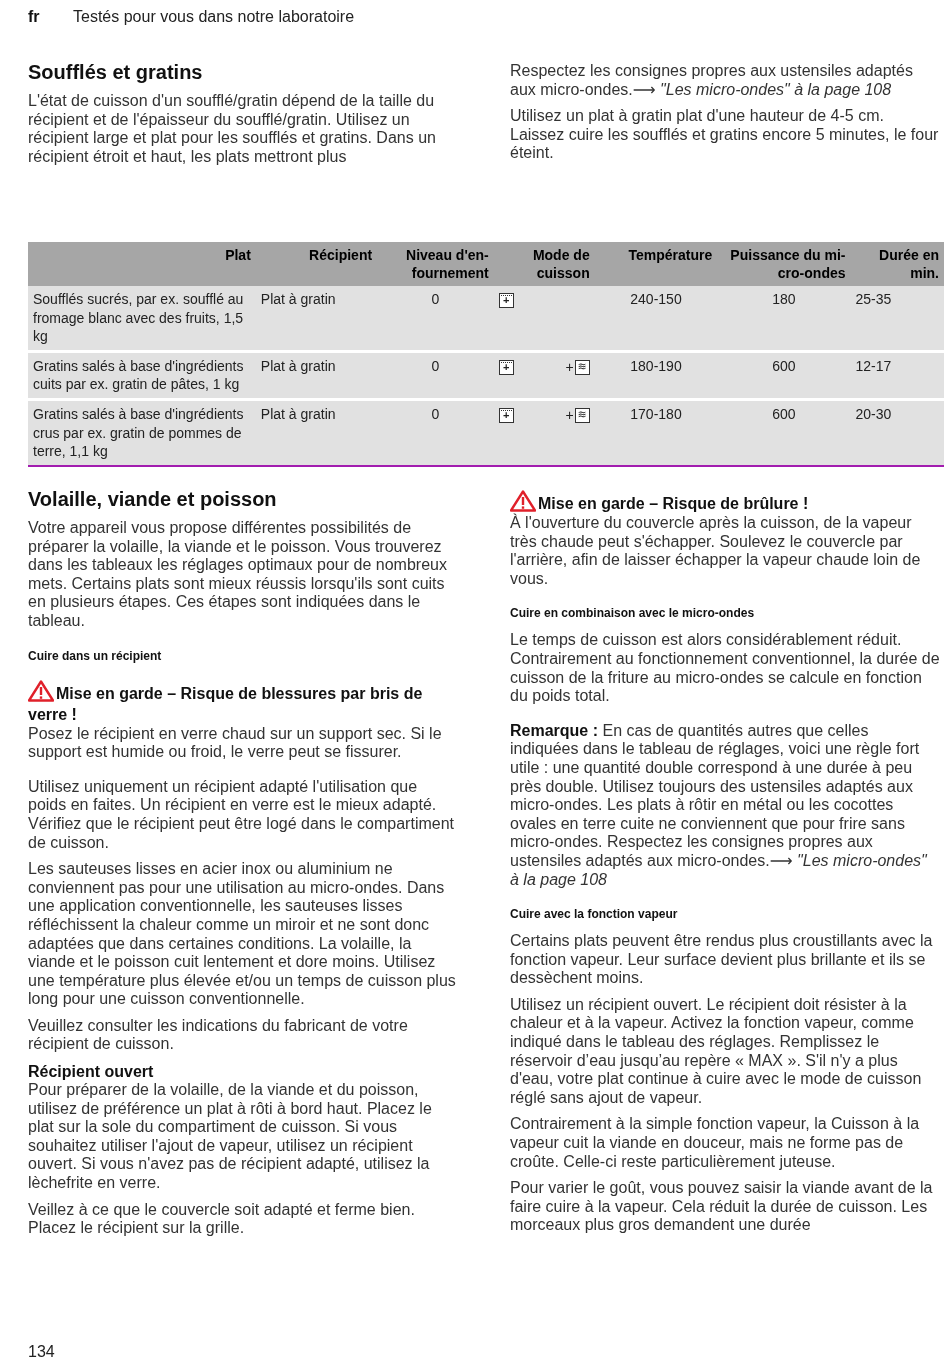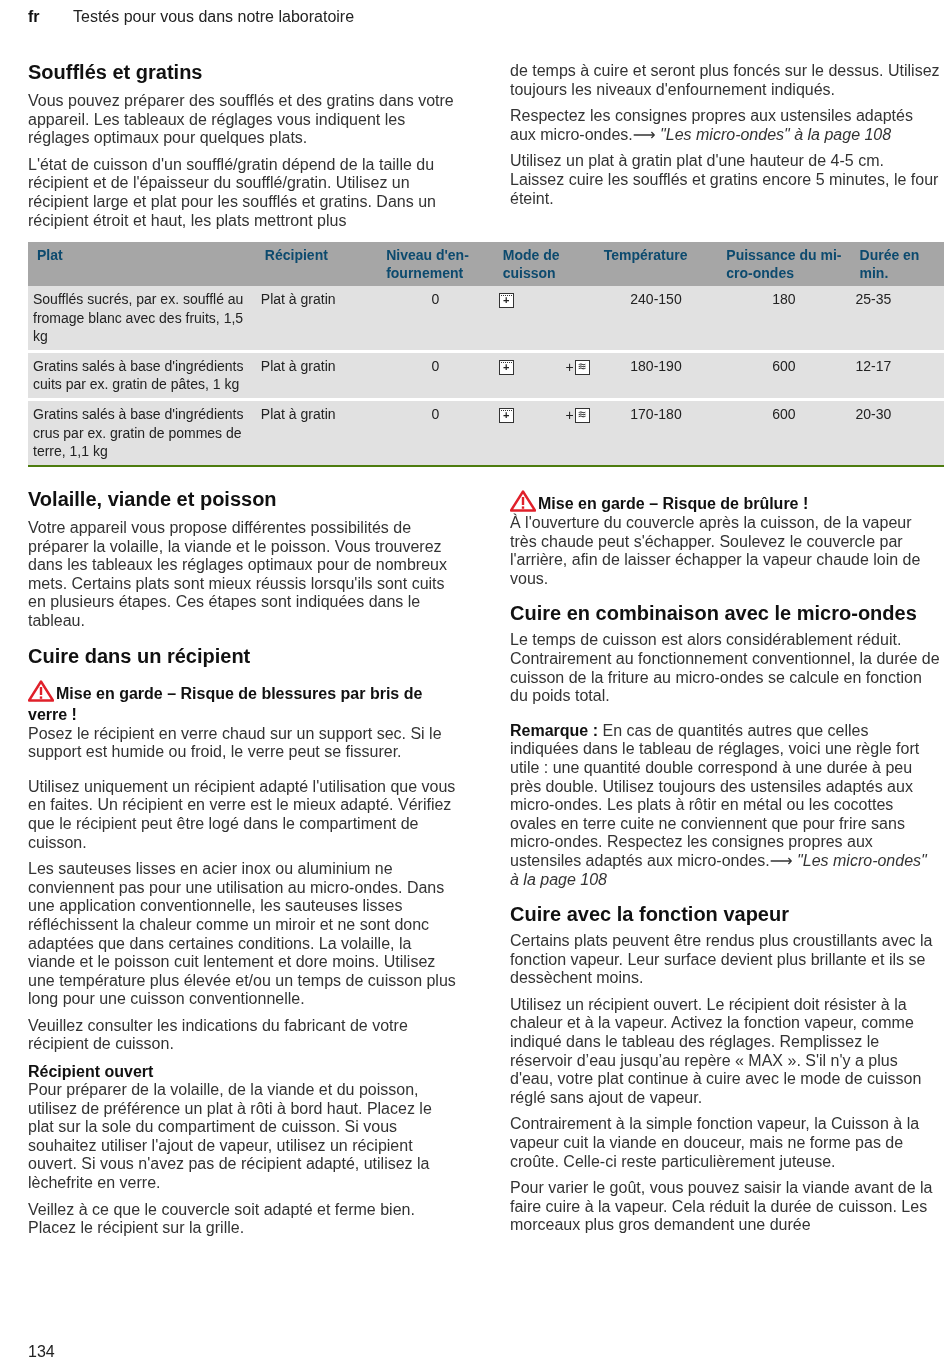--- a/index.html
+++ b/index.html
@@ -5,59 +5,57 @@
   html, body { margin: 0; padding: 0; background: #ffffff; }
   body { width: 950px; height: 1370px; position: relative; overflow: hidden;
          font-family: "Liberation Sans", sans-serif; color: #333333; }
   .abs { position: absolute; }
   .hdr-lang { left: 28px; top: 8px; font-size: 16px; font-weight: bold; color: #111; }
   .hdr-title { left: 73px; top: 8px; font-size: 16px; color: #222; }
   .col { position: absolute; width: 428px; }
   .col-left { left: 28px; }
   .col-right { left: 510px; width: 430px; }
   h2 { font-size: 20px; font-weight: bold; color: #111; margin: 0 0 8px 0; line-height: 24px; }
-  h3 { font-size: 20px; font-weight: bold; color: #111; margin: 0 0 4px 0; line-height: 19px; }
+  h3 { font-size: 12px; font-weight: bold; color: #111; margin: 0 0 4px 0; line-height: 19px; }
   p { font-size: 16px; line-height: 18.6px; margin: 0 0 8px 0; color: #333; }
   .gap { margin-top: 16px; }
   .xref { font-style: italic; }
   .warn-title { font-size: 16px; font-weight: bold; color: #111; line-height: 21px; }
   .warn-icon { display: inline-block; width: 26px; height: 22px; vertical-align: -3px; margin-right: 2px; }
   .sub { font-size: 16px; font-weight: bold; color: #111; line-height: 19px; margin: 0; }
 
   
   .tbl { position: absolute; left: 28px; top: 242px; width: 916px; border-collapse: collapse;
          font-family: "Liberation Sans", sans-serif; font-size: 14px; }
-  .tbl th { background: #a6a6a6; color: #0c4a6e; font-weight: bold; text-align: left;
+  .tbl th { background: #a6a6a6; color: #000000; font-weight: bold; text-align: right;
             vertical-align: top; padding: 4px 5px 4px 9px; line-height: 18px; font-size: 14px; height: 36px; }
   .tbl td { background: #e1e1e1; color: #222; vertical-align: top; padding: 4px 5px; line-height: 18.6px; font-size: 14px; }
   .tbl tr.r td { border-top: 3px solid #ffffff; }
-  .tbl tr.last td { border-bottom: 2px solid #4d7c0f; }
+  .tbl tr.last td { border-bottom: 2px solid #a21caf; }
   .tbl .c { text-align: center; }
   .tbl .rt { text-align: left; margin-top: 24px; }
   .ico { display: inline-block; width: 15px; height: 15px; border: 1.5px solid #333; box-sizing: border-box; vertical-align: middle; background: #fff; position: relative; }
   .ico-grill::before { content: ""; position: absolute; left: 1px; right: 1px; top: 1px; border-top: 1px dotted #333; }
   .ico-grill::after { content: "+"; position: absolute; left: 0; right: 0; top: 1px; text-align: center; font-size: 11px; line-height: 11px; font-weight: bold; color: #222; }
   .ico-mw::after { content: "≋"; position: absolute; left: 0; right: 0; top: -1px; text-align: center; font-size: 11px; line-height: 13px; color: #222; }
   .plus { font-size: 14px; color: #222; vertical-align: middle; margin-right: 1px; }
   .page-num { left: 28px; top: 1343px; font-size: 16px; color: #222; }
 </style>
 </head>
 <body>
 
 <div class="abs hdr-lang">fr</div>
 <div class="abs hdr-title">Testés pour vous dans notre laboratoire</div>
 
 <div class="col col-left" style="top:60px;">
   <h2>Soufflés et gratins</h2>
-  <p>Vous pouvez préparer des soufflés et des gratins dans votre appareil. Les tableaux de réglages vous indiquent les réglages optimaux pour quelques plats.</p>
   <p>L'état de cuisson d'un soufflé/gratin dépend de la taille du récipient et de l'épaisseur du soufflé/gratin. Utilisez un récipient large et plat pour les soufflés et gratins. Dans un récipient étroit et haut, les plats mettront plus</p>
 </div>
 
 <div class="col col-right" style="top:62px;">
-  <p>de temps à cuire et seront plus foncés sur le dessus. Utilisez toujours les niveaux d'enfournement indiqués.</p>
   <p>
     <span>Respectez les consignes propres aux ustensiles adaptés aux micro-ondes.</span><span>⟶</span>
     <span class="xref">"Les micro-ondes" à la page 108</span>
   </p>
   <p>Utilisez un plat à gratin plat d'une hauteur de 4-5 cm. Laissez cuire les soufflés et gratins encore 5 minutes, le four éteint.</p>
 </div>
 
 <table class="tbl">
   <colgroup>
     <col style="width:230px">
@@ -125,21 +123,21 @@
   <p>Votre appareil vous propose différentes possibilités de préparer la volaille, la viande et le poisson. Vous trouverez dans les tableaux les réglages optimaux pour de nombreux mets. Certains plats sont mieux réussis lorsqu'ils sont cuits en plusieurs étapes. Ces étapes sont indiquées dans le tableau.</p>
   <h3 style="margin-top:16px;margin-bottom:14px">Cuire dans un récipient</h3>
   <div class="warn-title">
     <svg class="warn-icon" viewBox="0 0 26 22">
       <polygon points="13,1.5 25,20.5 1,20.5" fill="#ffffff" stroke="#e0202a" stroke-width="2.4" stroke-linejoin="round"></polygon>
       <rect x="11.8" y="7" width="2.4" height="8" fill="#e0202a"></rect>
       <rect x="11.8" y="16.4" width="2.4" height="2.4" fill="#e0202a"></rect>
     </svg><span>Mise en garde – Risque de blessures par bris de verre !</span>
   </div>
   <p>Posez le récipient en verre chaud sur un support sec. Si le support est humide ou froid, le verre peut se fissurer.</p>
-  <p class="gap">Utilisez uniquement un récipient adapté l'utilisation que vous en faites. Un récipient en verre est le mieux adapté. Vérifiez que le récipient peut être logé dans le compartiment de cuisson.</p>
+  <p class="gap">Utilisez uniquement un récipient adapté l'utilisation que poids en faites. Un récipient en verre est le mieux adapté. Vérifiez que le récipient peut être logé dans le compartiment de cuisson.</p>
   <p>Les sauteuses lisses en acier inox ou aluminium ne conviennent pas pour une utilisation au micro-ondes. Dans une application conventionnelle, les sauteuses lisses réfléchissent la chaleur comme un miroir et ne sont donc adaptées que dans certaines conditions. La volaille, la viande et le poisson cuit lentement et dore moins. Utilisez une température plus élevée et/ou un temps de cuisson plus long pour une cuisson conventionnelle.</p>
   <p>Veuillez consulter les indications du fabricant de votre récipient de cuisson.</p>
   <div class="sub">Récipient ouvert</div>
   <p>Pour préparer de la volaille, de la viande et du poisson, utilisez de préférence un plat à rôti à bord haut. Placez le plat sur la sole du compartiment de cuisson. Si vous souhaitez utiliser l'ajout de vapeur, utilisez un récipient ouvert. Si vous n'avez pas de récipient adapté, utilisez la lèchefrite en verre.</p>
   <p>Veillez à ce que le couvercle soit adapté et ferme bien. Placez le récipient sur la grille.</p>
 </div>
 
 <div class="col col-right" style="top:490px;">
   <div class="warn-title">
     <svg class="warn-icon" viewBox="0 0 26 22">

